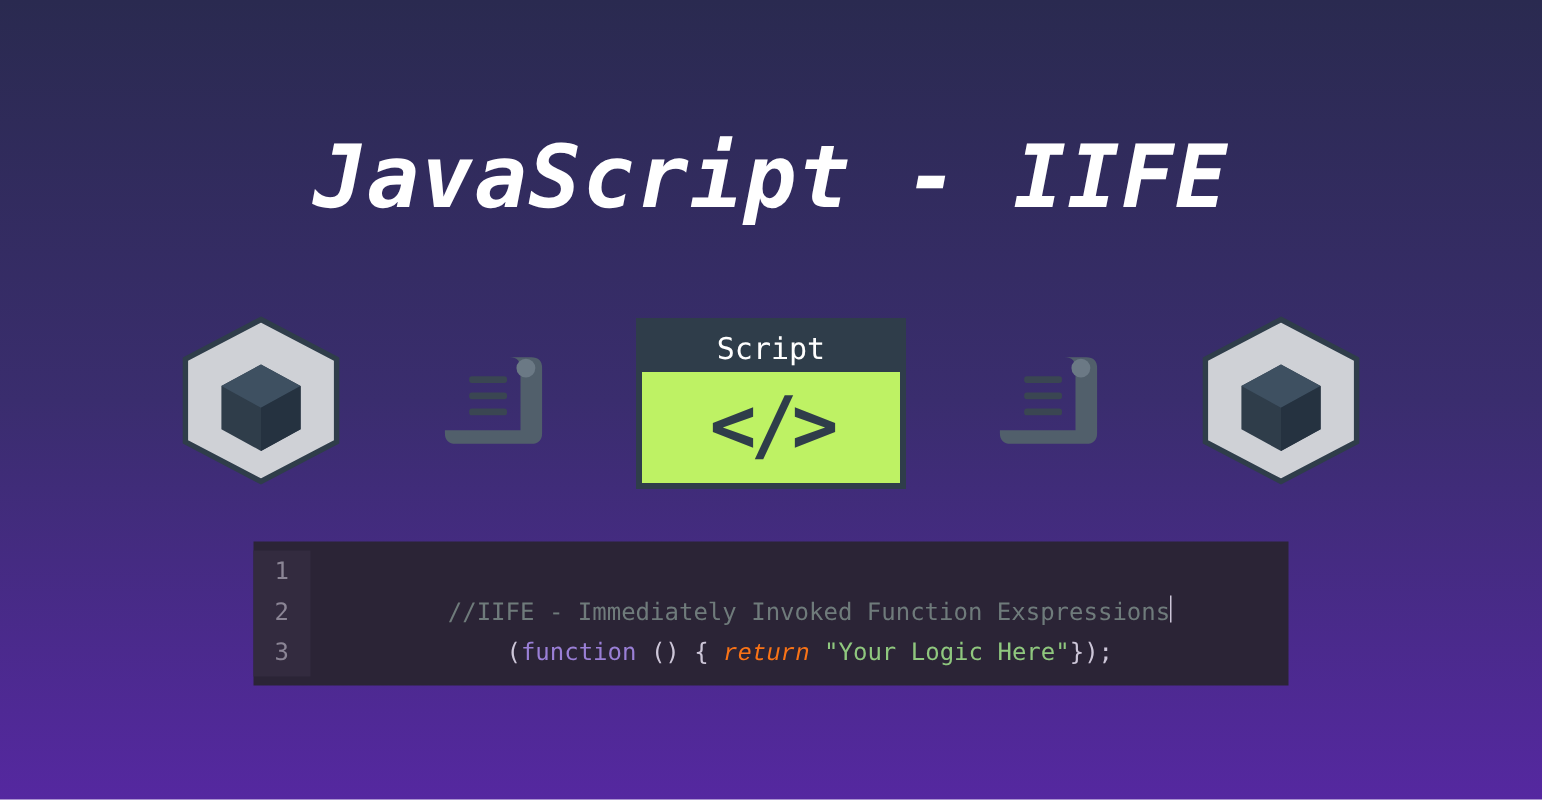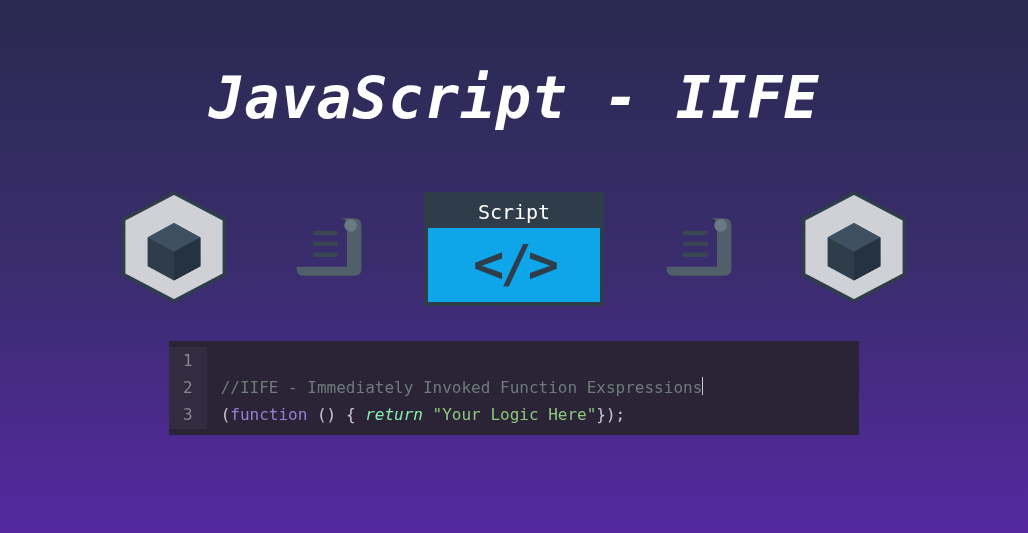--- a/index.html
+++ b/index.html
@@ -10,36 +10,36 @@
     font-family: "DejaVu Sans Mono", "Consolas", "Courier New", monospace;
     overflow: hidden;
     position: relative;
   }
   .title {
     color: #fff;
     font-size: 58px;
     font-style: italic;
     font-weight: bold;
     text-align: center;
-    padding-top: 64px;
+    padding-top: 84px;
     letter-spacing: 1px;
   }
   .icon-row {
     display: flex;
     align-items: center;
     justify-content: center;
     gap: 50px;
     margin-top: 55px;
   }
   .cube-icon svg { width: 120px; height: 120px; }
   .scroll-icon svg { width: 90px; height: 90px; }
   .script-box {
     width: 180px;
     border: 4px solid #2f3d4a;
-    background: #0ea5e9;
+    background: #bef264;
     display: flex;
     flex-direction: column;
   }
   .script-box-header {
     background: #2f3d4a;
     color: #fff;
     font-family: "DejaVu Sans Mono", monospace;
     font-size: 20px;
     text-align: center;
     padding: 4px 0;
@@ -70,25 +70,25 @@
     background: #332b3f;
     color: #8b8595;
     padding: 0 14px;
     text-align: right;
     user-select: none;
   }
   .code-lines {
     padding-left: 14px;
     flex: 1;
   }
-  .code-lines .line { white-space: pre; }
+  .code-lines .line { white-space: pre; text-align: center; }
   .tok-comment { color: #6f7b7b; }
   .tok-punc { color: #cdc6d8; }
   .tok-keyword { color: #9a7fd6; }
-  .tok-return { color: #86efac; font-style: italic; }
+  .tok-return { color: #f97316; font-style: italic; font-family: Liberation Mono, monospace; }
   .tok-string { color: #8fc77e; }
   .cursor {
     display: inline-block;
     width: 1px;
     height: 18px;
     background: #cdc6d8;
     vertical-align: text-bottom;
     margin-bottom: 2px;
   }
 </style>

